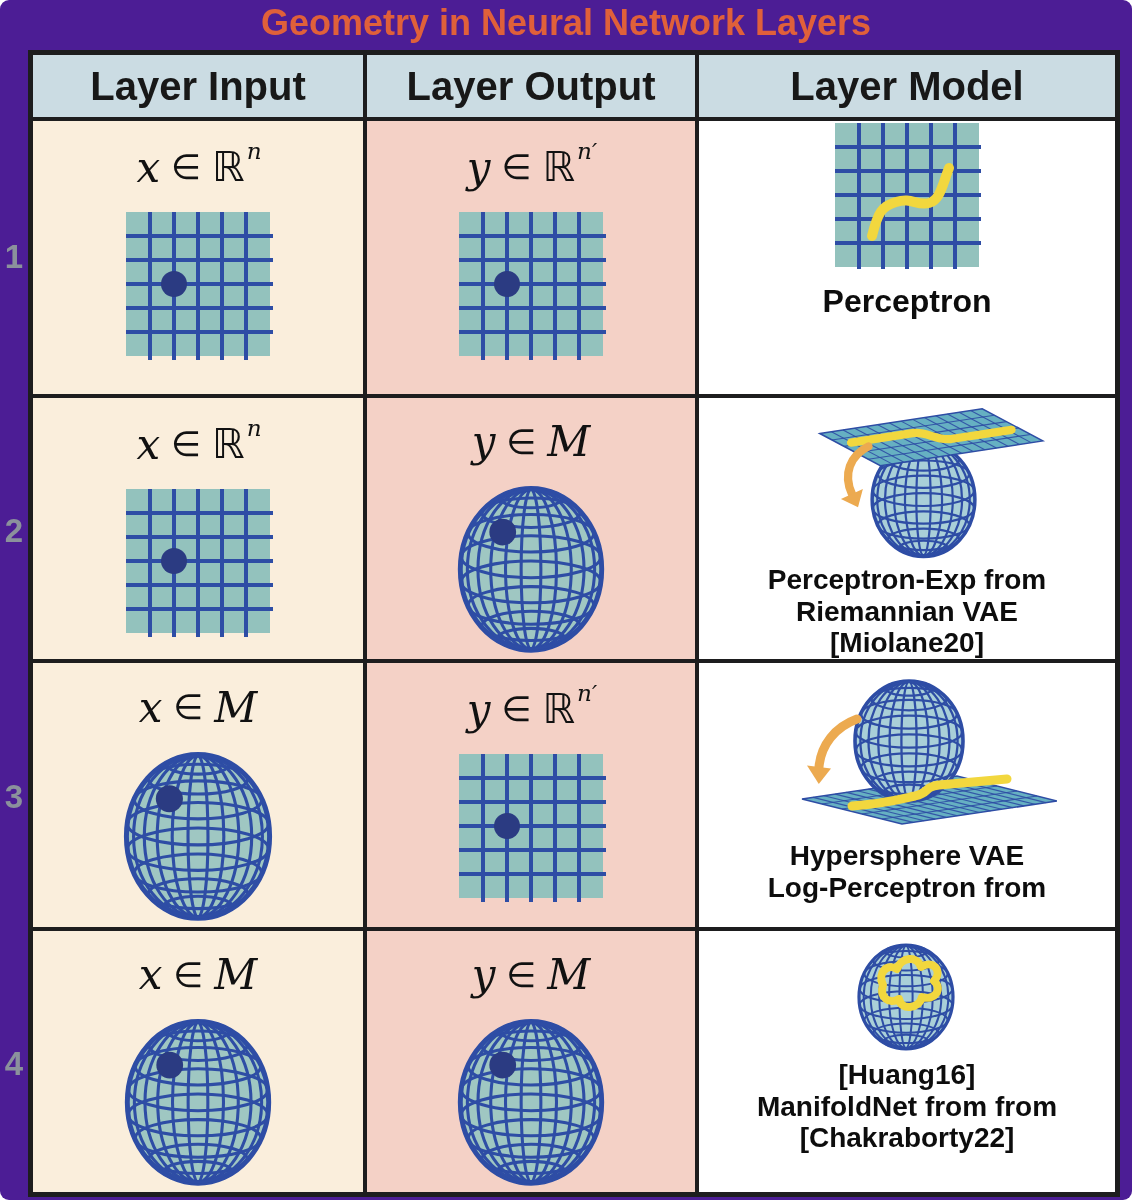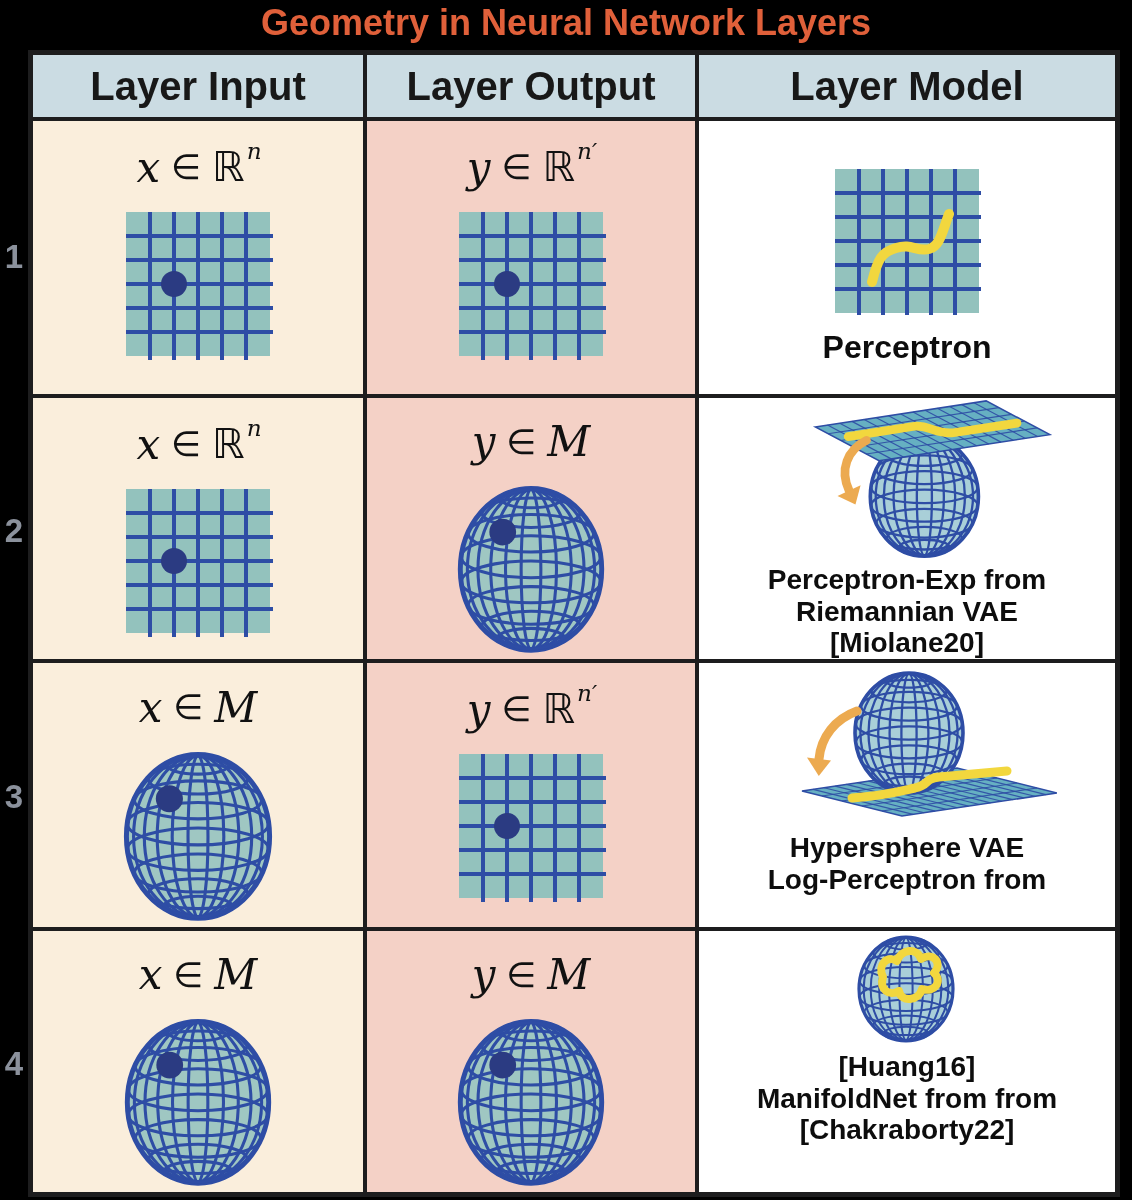--- a/index.html
+++ b/index.html
@@ -1,21 +1,21 @@
 <!DOCTYPE html>
 <html style="--title-color: #e0603a; --header-bg: #cbdce3; --input-bg: #faeedc; --output-bg: #f4d1c6; --model-bg: #ffffff; --border: #1d1d1e; --rownum: #8b919c;"><head>
 <meta charset="utf-8">
 <style>
   :root{
     --title-color:#e0603a; --header-bg:#cbdce3; --input-bg:#faeedc; --output-bg:#f4d1c6;
     --model-bg:#ffffff; --border:#1d1d1e; --rownum:#8b919c; --text:#181818;
   }
   html,body{margin:0;padding:0;background:#fff;}
-  .page{position:relative;width:1132px;height:1200px;background:#000000;overflow:hidden;
-        font-family:"Liberation Sans",sans-serif;}
+  .page{position:relative;width:1132px;height:1200px;background:#4c1d95;overflow:hidden;
+        font-family:"Liberation Sans",sans-serif;border-radius:9px;}
   .title{position:absolute;left:0;top:2px;width:1132px;text-align:center;
          font-size:36px;font-weight:700;color:var(--title-color);margin:0;letter-spacing:0px;}
   .tbl{position:absolute;left:28px;top:50px;width:1092px;height:1147px;
        border:5px solid var(--border);box-sizing:border-box;display:grid;
        grid-template-columns:334px 332px auto;grid-template-rows:66px 277px 265px 268px auto;}
   .cell{box-sizing:border-box;border-right:4px solid var(--border);border-bottom:4px solid var(--border);
         display:flex;flex-direction:column;align-items:center;overflow:hidden;}
   .cell.last-col{border-right:none}
   .cell.last-row{border-bottom:none}
   .hcell{background:var(--header-bg);justify-content:center;font-size:40px;font-weight:700;color:var(--text);}
@@ -25,22 +25,22 @@
   .iocell{padding-top:13px;}
   .formula{height:66px;display:flex;align-items:center;justify-content:center;
            font-family:"DejaVu Serif","DejaVu Sans",serif;font-size:42px;color:#111;margin-bottom:8px;}
   .mvar{font-style:italic;}
   .min{font-family:"DejaVu Sans",sans-serif;font-style:normal;font-size:0.82em;padding:0 11px;}
   .mset-R{font-family:"DejaVu Sans",sans-serif;font-style:normal;font-size:0.98em;}
   .mset-M{font-style:italic;}
   .msup{font-family:"DejaVu Serif","DejaVu Sans",serif;font-style:italic;font-size:55%;
         position:relative;top:-16px;left:2px;}
   .modelcell{justify-content:flex-start;}
-  .mc-row1{padding-top:46px;}
-  .mc-deep{padding-top:0;}
+  .mc-row1{}
+  .mc-deep{padding-top:8px;}
   .caption{width:100%;text-align:center;font-weight:700;color:#0d0d0d;line-height:1.13;}
   .caption.single{font-size:32px;margin-top:14px;}
   .caption.multi{font-size:28px;margin-top:4px;}
   .rownum{position:absolute;left:2px;width:24px;text-align:center;font-size:33px;font-weight:700;
           color:var(--rownum);}
   svg{display:block;}
 </style>
 </head>
 <body>
 

